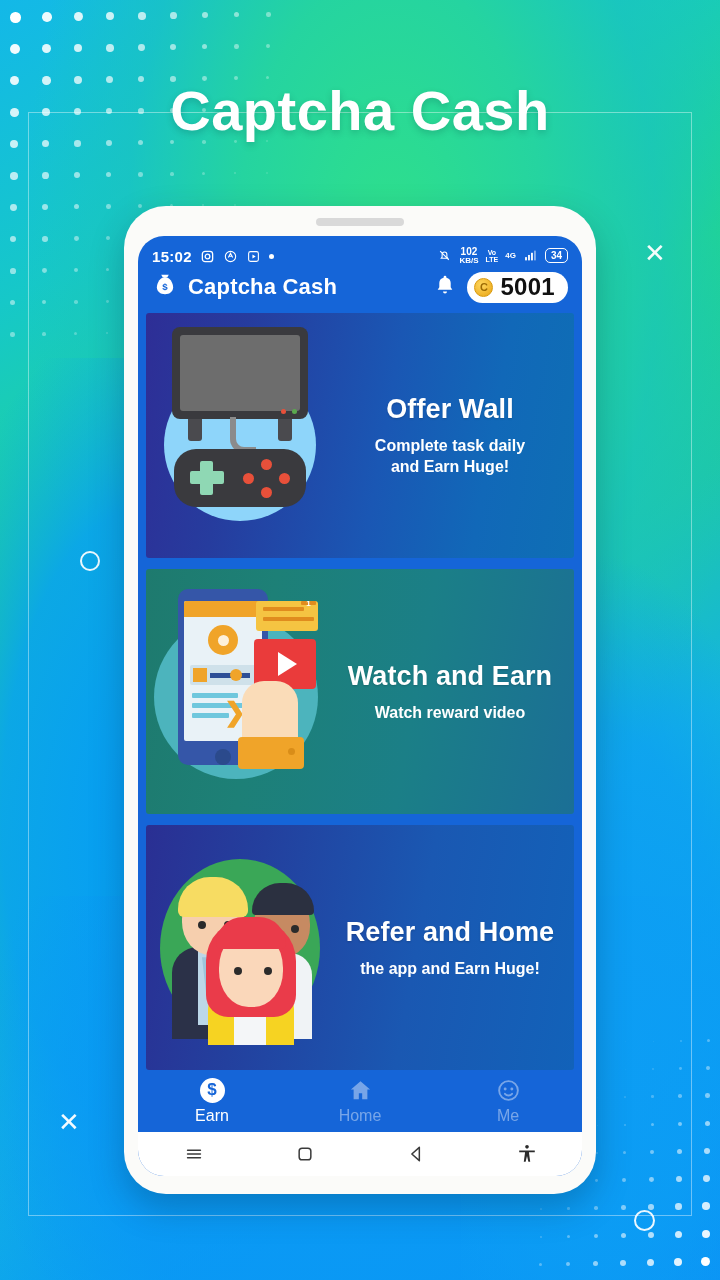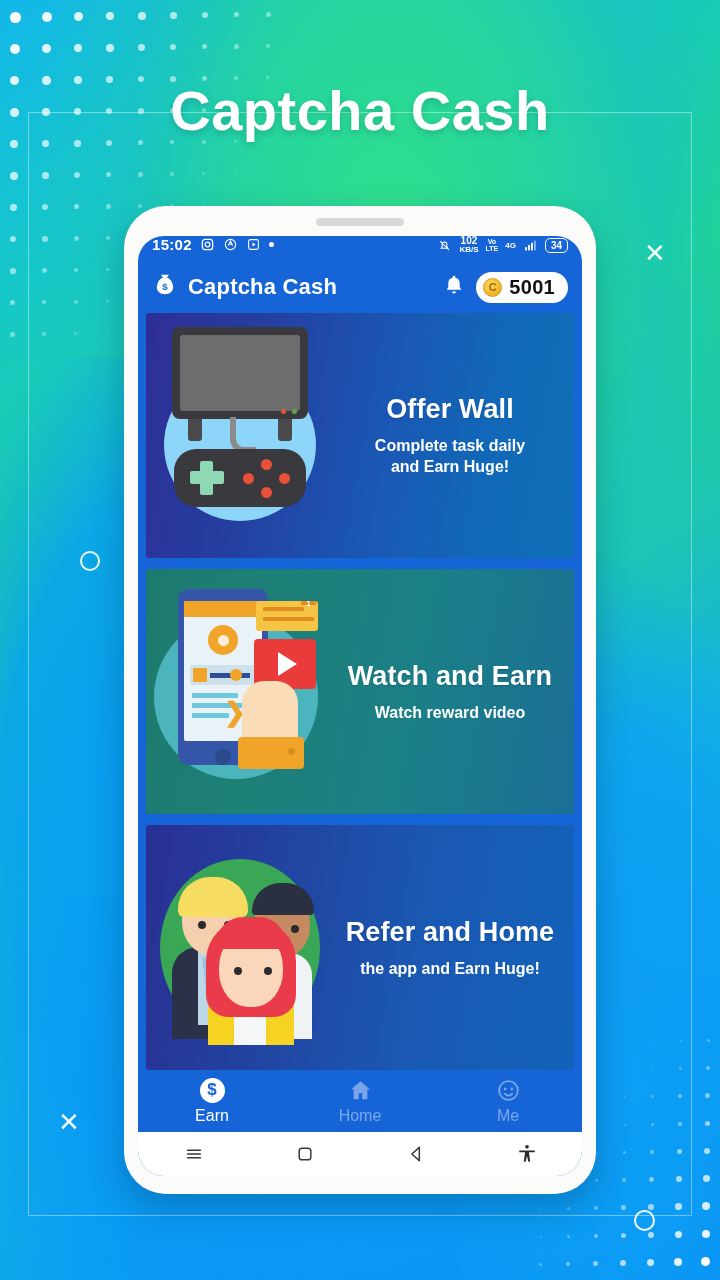--- a/index.html
+++ b/index.html
@@ -57,21 +57,21 @@
   }
   .speaker { position:absolute; top:12px; left:50%; transform:translateX(-50%);
              width:88px; height:8px; border-radius:4px; background:#d9d9d9; }
   .screen {
     position:absolute; left:14px; top:30px; width:444px; height:940px;
     background:#1565d8; border-radius:26px; overflow:hidden;
     display:flex; flex-direction:column;
   }
 
   
-  .statusbar { height:34px; display:flex; align-items:flex-start; justify-content:space-between;
+  .statusbar { height:34px; display:flex; align-items:flex-end; justify-content:space-between;
                padding:0 14px; color:#fff; font-size:14px; }
   .sb-left { display:flex; align-items:center; gap:8px; }
   .sb-time { font-size:15px; font-weight:600; letter-spacing:0.3px; }
   .sb-ic { width:15px; height:15px; display:inline-flex; align-items:center; justify-content:center; }
   .sb-dot { width:5px; height:5px; border-radius:50%; background:#fff; }
   .sb-right { display:flex; align-items:center; gap:7px; }
   .sb-kb { font-size:8px; line-height:8px; text-align:center; font-weight:bold; }
   .sb-kb b { display:block; font-size:10px; line-height:10px; }
   .sb-volte { font-size:7px; line-height:7px; text-align:center; font-weight:bold; }
   .sb-4g { font-size:8px; font-weight:bold; }
@@ -79,21 +79,21 @@
              font-weight:600; height:15px; display:flex; align-items:center; }
 
   
   .appbar { height:52px; display:flex; align-items:center; padding:0 14px; gap:10px; }
   .appbar-title { color:#fff; font-size:22px; font-weight:bold; flex:1; letter-spacing:0.2px; }
   .coin-pill { background:#fff; border-radius:16px; height:31px; display:flex; align-items:center;
                gap:7px; padding:0 13px 0 7px; }
   .coin-c { width:19px; height:19px; border-radius:50%; background:radial-gradient(circle at 38% 34%,#ffd75e,#e8a312);
             border:1.5px solid #d99a0d; color:#9c6a04; font-size:11px; font-weight:bold;
             display:flex; align-items:center; justify-content:center; }
-  .coin-val { font-size:20px; font-weight:bold; color:#111; letter-spacing:0.3px; }
+  .coin-val { font-size:24px; font-weight:bold; color:#111; letter-spacing:0.3px; }
 
   
   .cards { flex:1; padding:4px 8px 0 8px; display:flex; flex-direction:column; gap:11px; }
   .card { position:relative; height:245px; border-radius:3px; overflow:hidden;
           display:flex; align-items:center; }
   .card-offer { background:linear-gradient(100deg,#2e2e96 0%,#263c9e 22%,#1a57b4 55%,#1168b8 78%,#0e6fb5 100%); }
   .card-watch { background:linear-gradient(100deg,#1e7a6e 0%,#1d8077 28%,#1b7f87 62%,#1b6f96 100%); }
   .card-refer { background:linear-gradient(100deg,#2a2f93 0%,#23409e 26%,#1a58b2 62%,#1262b9 100%); }
 
   .card-art { width:186px; height:100%; position:relative; flex:0 0 186px; }

